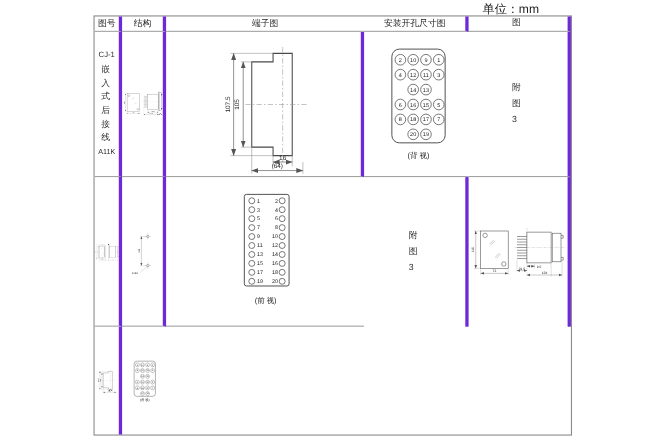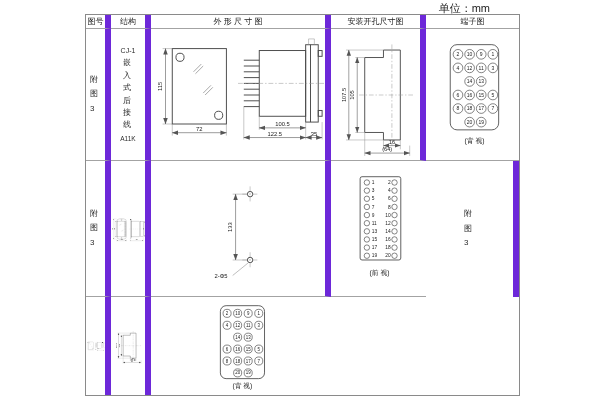--- a/index.html
+++ b/index.html
@@ -3,21 +3,21 @@
 <meta charset="utf-8">
 <style>
   html,body{margin:0;padding:0;}
   body{width:600px;height:400px;background:#fff;position:relative;
        font-family:"Liberation Sans","DejaVu Sans",sans-serif;color:#2b2b2b;overflow:hidden;}
   .unit{position:absolute;top:1px;right:110px;font-size:11px;color:#222;}
   .spec-table{position:absolute;left:85px;top:14px;width:435px;height:382px;
       display:grid;grid-template-columns:25px 40px 180px 95px 1fr;
       grid-template-rows:14px 132px 136px 1fr;
       border:1px solid #8a8a8a;box-sizing:border-box;background:#fff;}
-  .cell{border-right:6px solid #6d28d9;border-bottom:1px solid #a3a3a3;box-sizing:border-box;
+  .cell{border-right:3px solid #6d28d9;border-bottom:1px solid #a3a3a3;box-sizing:border-box;
       display:flex;align-items:center;justify-content:center;overflow:hidden;position:relative;}
   .lc{border-right:none;} .lr{border-bottom:none;}
   .th{font-size:8px;color:#222;white-space:nowrap;}
   .figtext{width:11px;word-break:break-all;text-align:left;font-size:8px;line-height:1.8;}
   .structcell{flex-direction:column;gap:3px;}
   .model{font-size:7px;} .code{font-size:6.5px;}
   .desc{width:10px;word-break:break-all;text-align:left;font-size:8px;line-height:1.55;}
   svg{display:block;}
   .ol{fill:none;stroke:#4a4a4a;stroke-width:1;}
   .hl{fill:none;stroke:#6a6a6a;stroke-width:.6;}
@@ -45,23 +45,22 @@
     </marker>
   </defs>
 </svg>
 
 <div class="unit">单位：mm</div>
 
 <div class="spec-table">
 
   <div class="cell th">图号</div>
   <div class="cell th">结构</div>
-  <div class="cell th">外 形 尺 寸 图</div>
+  <div class="cell th lc">端子图</div>
   <div class="cell th">安装开孔尺寸图</div>
-  <div class="cell th lc">端子图</div>
 
   <div class="cell">
     <div class="figtext">附图3</div>
   </div>
   <div class="cell structcell">
     <span class="model">CJ-1</span>
     <span class="desc">嵌入式后接线</span>
     <span class="code">A11K</span>
   </div>
   <div class="cell">

